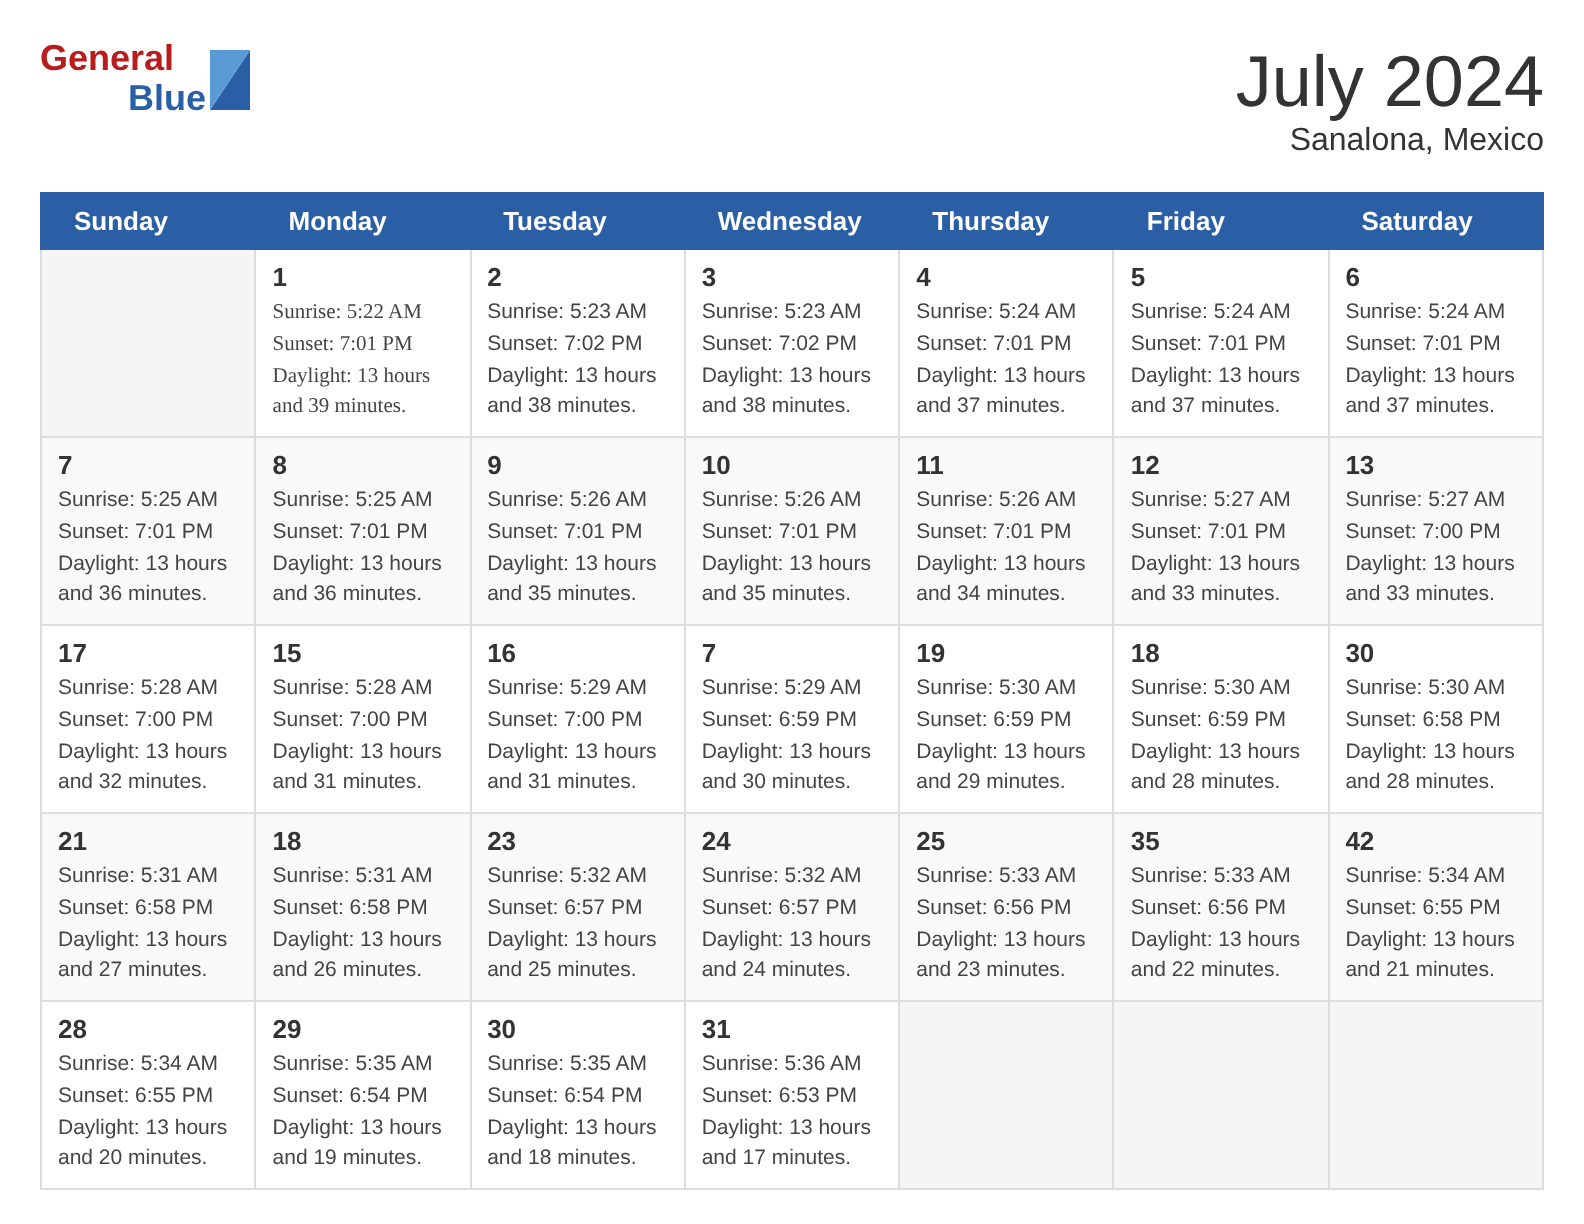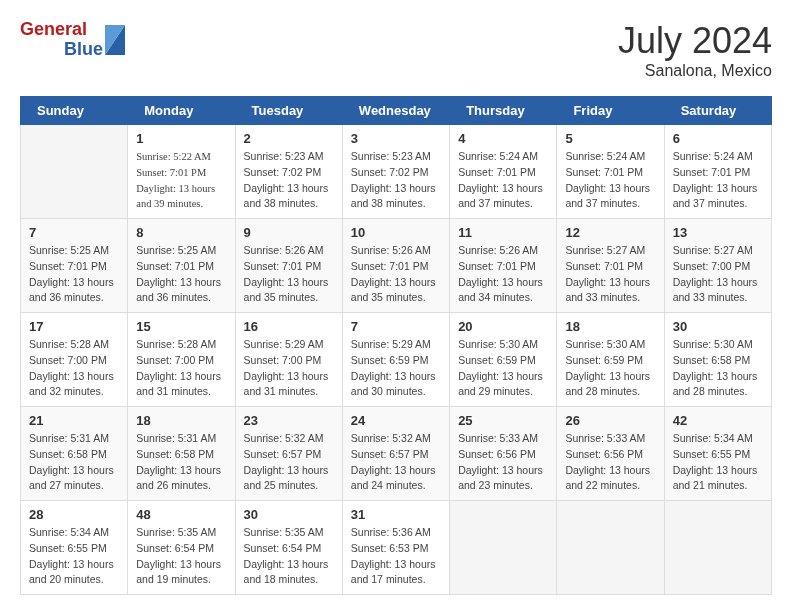--- a/index.html
+++ b/index.html
@@ -252,21 +252,21 @@
 and 31 minutes.</div>
         </td>
         <td>
           <span class="day-num">7</span>
           <div class="day-info" style="white-space: pre-line;">Sunrise: 5:29 AM
 Sunset: 6:59 PM
 Daylight: 13 hours
 and 30 minutes.</div>
         </td>
         <td>
-          <span class="day-num">20</span>
+          <span class="day-num">19</span>
           <div class="day-info" style="white-space: pre-line;">Sunrise: 5:30 AM
 Sunset: 6:59 PM
 Daylight: 13 hours
 and 29 minutes.</div>
         </td>
         <td>
           <span class="day-num">18</span>
           <div class="day-info" style="white-space: pre-line;">Sunrise: 5:30 AM
 Sunset: 6:59 PM
 Daylight: 13 hours
@@ -310,21 +310,21 @@
 and 24 minutes.</div>
         </td>
         <td>
           <span class="day-num">25</span>
           <div class="day-info" style="white-space: pre-line;">Sunrise: 5:33 AM
 Sunset: 6:56 PM
 Daylight: 13 hours
 and 23 minutes.</div>
         </td>
         <td>
-          <span class="day-num">26</span>
+          <span class="day-num">35</span>
           <div class="day-info" style="white-space: pre-line;">Sunrise: 5:33 AM
 Sunset: 6:56 PM
 Daylight: 13 hours
 and 22 minutes.</div>
         </td>
         <td>
           <span class="day-num">42</span>
           <div class="day-info" style="white-space: pre-line;">Sunrise: 5:34 AM
 Sunset: 6:55 PM
 Daylight: 13 hours
@@ -333,21 +333,21 @@
       </tr>
       <tr class="week-row">
         <td>
           <span class="day-num">28</span>
           <div class="day-info" style="white-space: pre-line;">Sunrise: 5:34 AM
 Sunset: 6:55 PM
 Daylight: 13 hours
 and 20 minutes.</div>
         </td>
         <td>
-          <span class="day-num">48</span>
+          <span class="day-num">29</span>
           <div class="day-info" style="white-space: pre-line;">Sunrise: 5:35 AM
 Sunset: 6:54 PM
 Daylight: 13 hours
 and 19 minutes.</div>
         </td>
         <td>
           <span class="day-num">30</span>
           <div class="day-info" style="white-space: pre-line;">Sunrise: 5:35 AM
 Sunset: 6:54 PM
 Daylight: 13 hours

